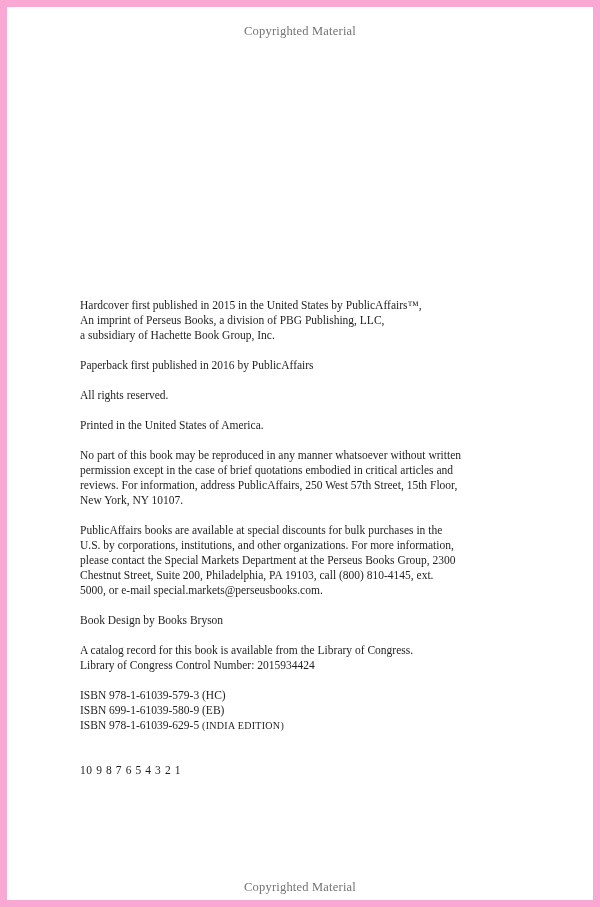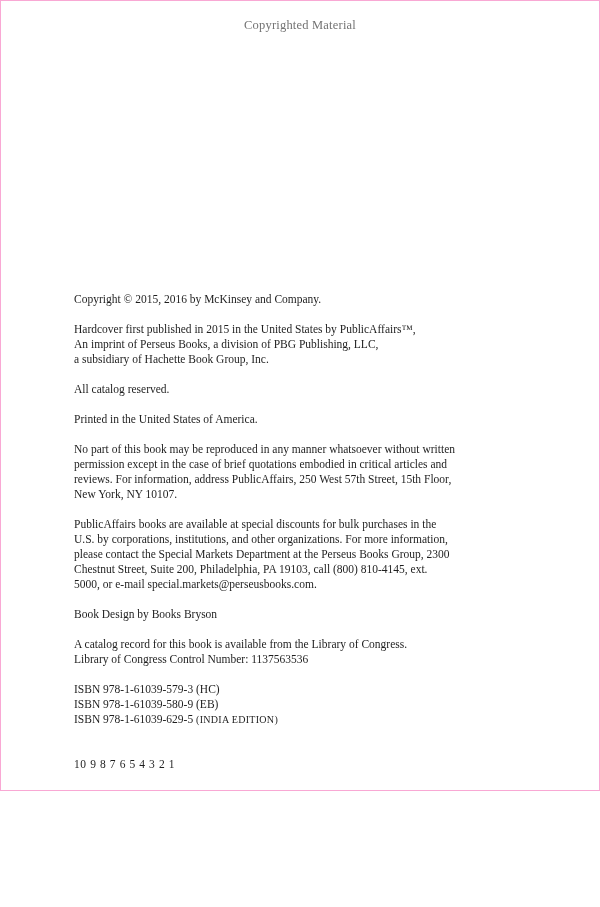--- a/index.html
+++ b/index.html
@@ -5,23 +5,23 @@
   * { margin: 0; padding: 0; box-sizing: border-box; }
   html, body { background: #ffffff; }
   body {
     width: 600px;
     height: 907px;
     font-family: "Liberation Serif", "DejaVu Serif", serif;
   }
   .scan-page {
     position: relative;
     width: 600px;
-    height: 791px;
+    height: 907px;
     background: #ffffff;
-    border: 1px solid #f9a8d4;
+    border: 7px solid #f9a8d4;
     overflow: hidden;
   }
   .watermark {
     position: absolute;
     left: 0;
     width: 100%;
     text-align: center;
     color: #737373;
     font-size: 12.5px;
     letter-spacing: 0.2px;
@@ -55,50 +55,50 @@
 </style>
 </head>
 <body>
 
 <div class="scan-page">
 
   <div class="watermark top">Copyrighted Material</div>
 
   <div class="colophon">
 
-    <p class="para">Copyright © 2015, 2016 by McKinsey and Company.</p>
 
     <p class="para">Hardcover first published in 2015 in the United States by PublicAffairs™,
 An imprint of Perseus Books, a division of PBG Publishing, LLC,
 a subsidiary of Hachette Book Group, Inc.</p>
 
+    <p class="para">Paperback first published in 2016 by PublicAffairs</p>
 
-    <p class="para">All catalog reserved.</p>
+    <p class="para">All rights reserved.</p>
 
     <p class="para">Printed in the United States of America.</p>
 
     <p class="para">No part of this book may be reproduced in any manner whatsoever without written
 permission except in the case of brief quotations embodied in critical articles and
 reviews. For information, address PublicAffairs, 250 West 57th Street, 15th Floor,
 New York, NY 10107.</p>
 
     <p class="para">PublicAffairs books are available at special discounts for bulk purchases in the
 U.S. by corporations, institutions, and other organizations. For more information,
 please contact the Special Markets Department at the Perseus Books Group, 2300
 Chestnut Street, Suite 200, Philadelphia, PA 19103, call (800) 810-4145, ext.
 5000, or e-mail special.markets@perseusbooks.com.</p>
 
     <p class="para">Book Design by Books Bryson</p>
 
     <p class="para">A catalog record for this book is available from the Library of Congress.
-Library of Congress Control Number: 1137563536</p>
+Library of Congress Control Number: 2015934424</p>
 
     <div class="isbn-block">
       <div class="isbn-line"><span>ISBN 978-1-61039-579-3</span> <span>(HC)</span></div>
-      <div class="isbn-line"><span>ISBN 978-1-61039-580-9</span> <span>(EB)</span></div>
+      <div class="isbn-line"><span>ISBN 699-1-61039-580-9</span> <span>(EB)</span></div>
       <div class="isbn-line"><span>ISBN 978-1-61039-629-5</span> <span class="fmt-sc">(INDIA EDITION)</span></div>
     </div>
 
     <p class="para printers-key">10 9 8 7 6 5 4 3 2 1</p>
 
   </div>
 
   <div class="watermark bottom">Copyrighted Material</div>
 
 </div>

